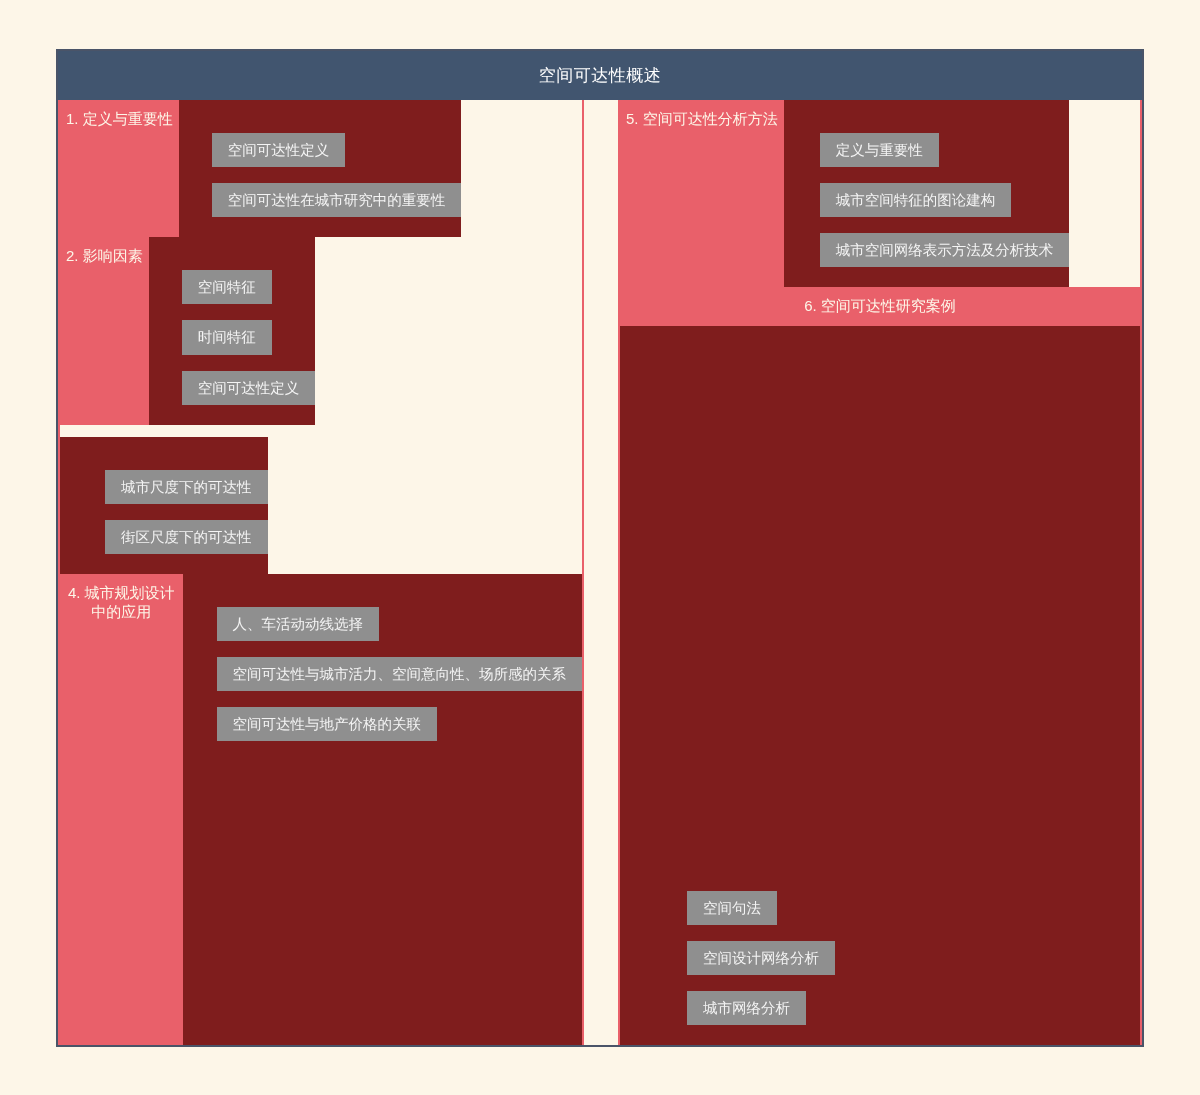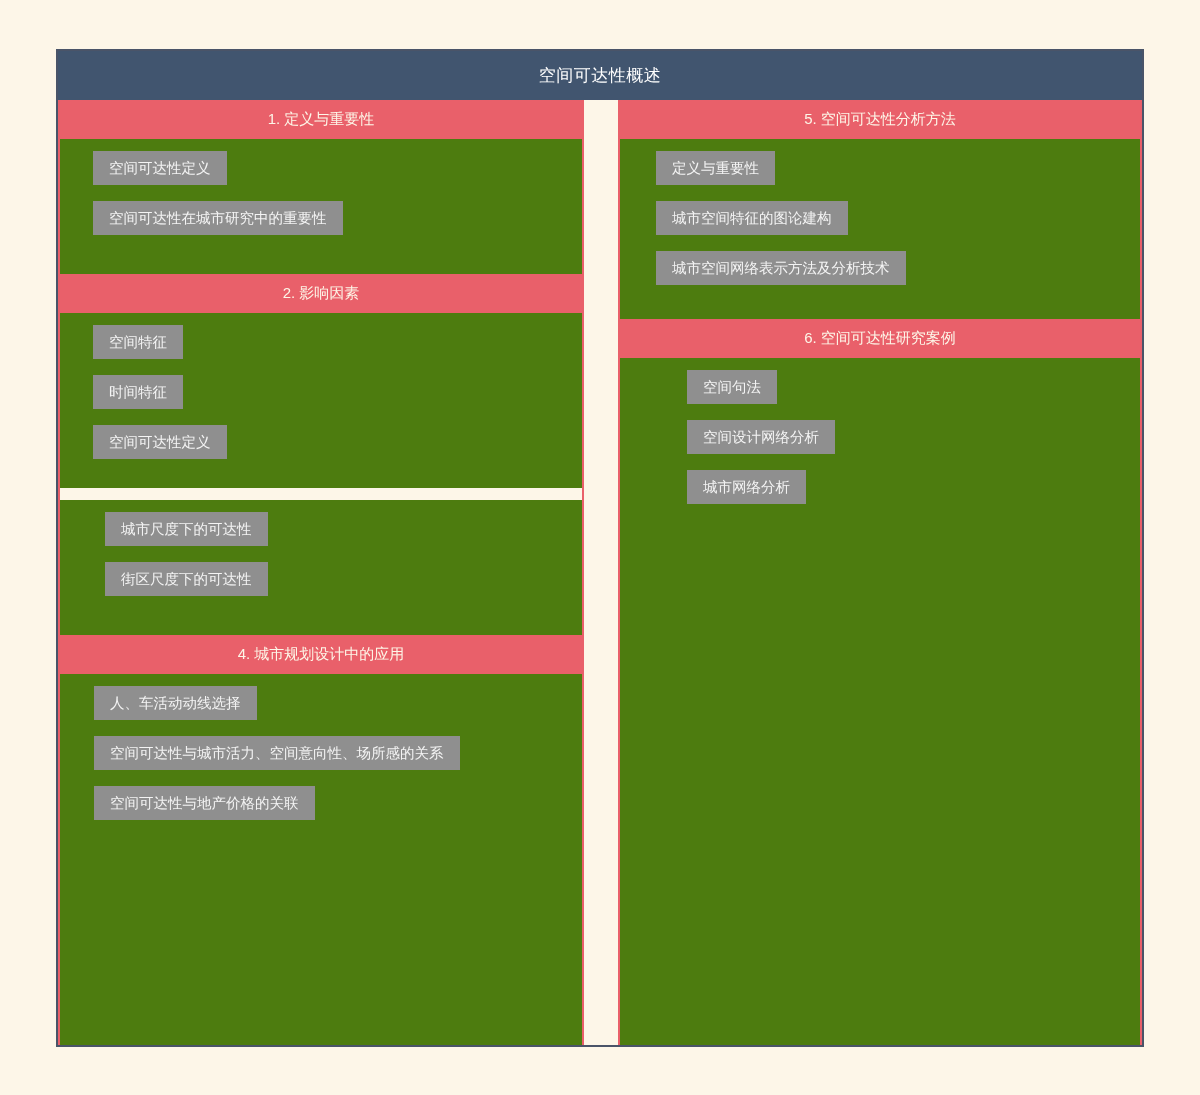--- a/index.html
+++ b/index.html
@@ -68,37 +68,37 @@
     background: #fdf6e8;
     display: flex;
     flex-direction: column;
     position: relative;
   }
   .column.left  { width: 528px; }
   .column.right { width: 526px; }
 
   .section {
     display: flex;
-    flex-direction: column;
+    flex-direction: row;
   }
 
   .section-header {
     background: #e9606a;
     color: #fdf6e8;
     text-align: center;
     font-size: 15px;
     padding: 10px 8px;
     box-sizing: border-box;
     margin-left: -2px;
     margin-right: -2px;
   }
 
   .section-body {
-    background: #4d7c0f;
-    padding-top: 12px;
+    background: #7f1d1d;
+    padding-top: 33px;
     padding-bottom: 20px;
     box-sizing: border-box;
     display: flex;
     flex-direction: column;
     align-items: flex-start;
   }
 
   .item {
     background: #8f8f8f;
     color: #f4f4f4;
@@ -116,21 +116,21 @@
   .indent-34 { padding-left: 34px; }
   .indent-45 { padding-left: 45px; }
   .indent-36 { padding-left: 36px; }
   .indent-67 { padding-left: 67px; }
 
   .sec1-body { min-height: 135px; }
   .sec2-body { min-height: 175px; }
   .sec3-body { min-height: 135px; margin-top: 12px; }
   .sec4-body { min-height: 175px; flex: 1; }
   .sec5-body { min-height: 180px; }
-  .sec6-body { flex: 1; }
+  .sec6-body { flex: 1; justify-content: flex-end; }
 </style>
 </head>
 <body>
 
 <div class="canvas">
   <div class="frame">
 
     <div class="title-bar">
       <span>空间可达性概述</span>
     </div>

